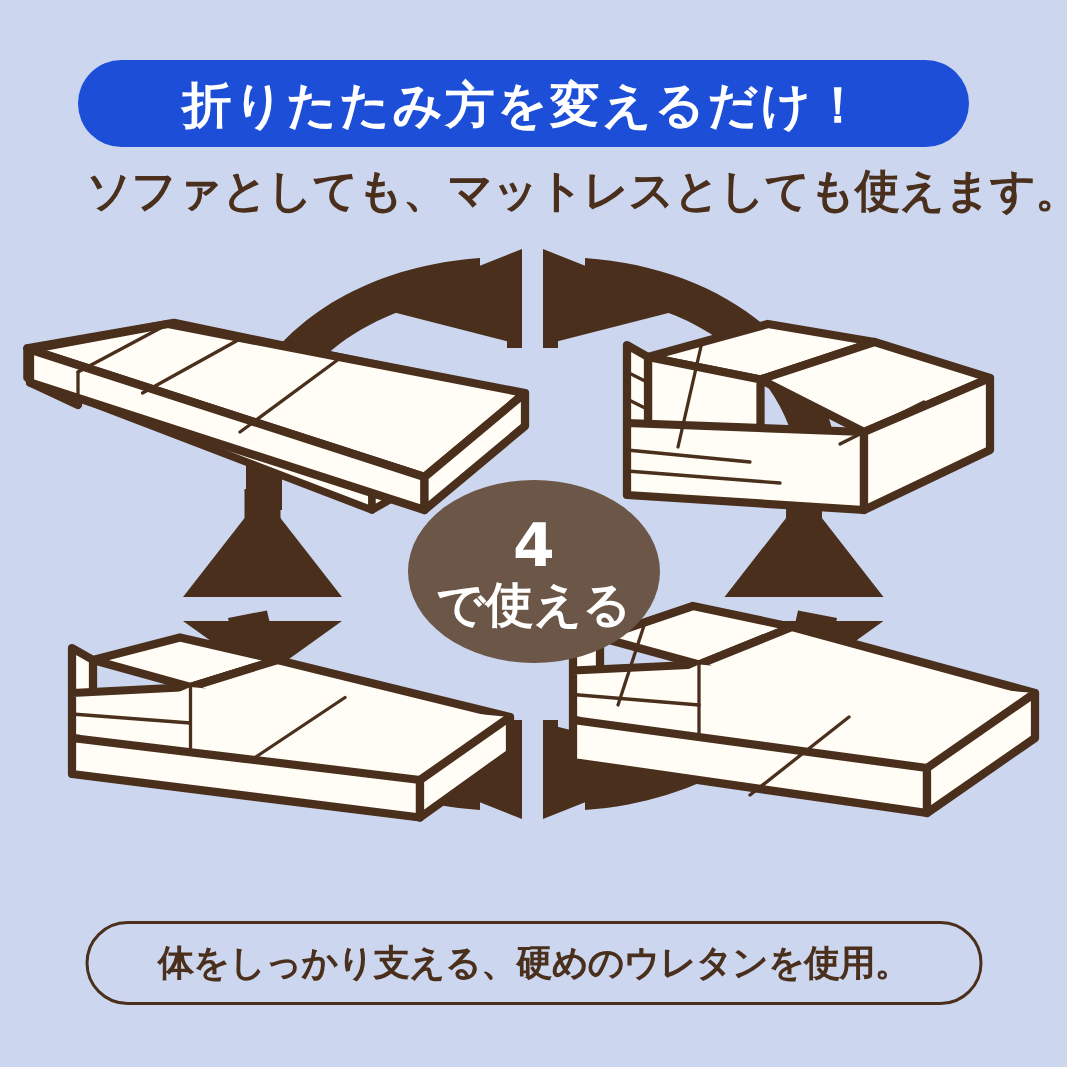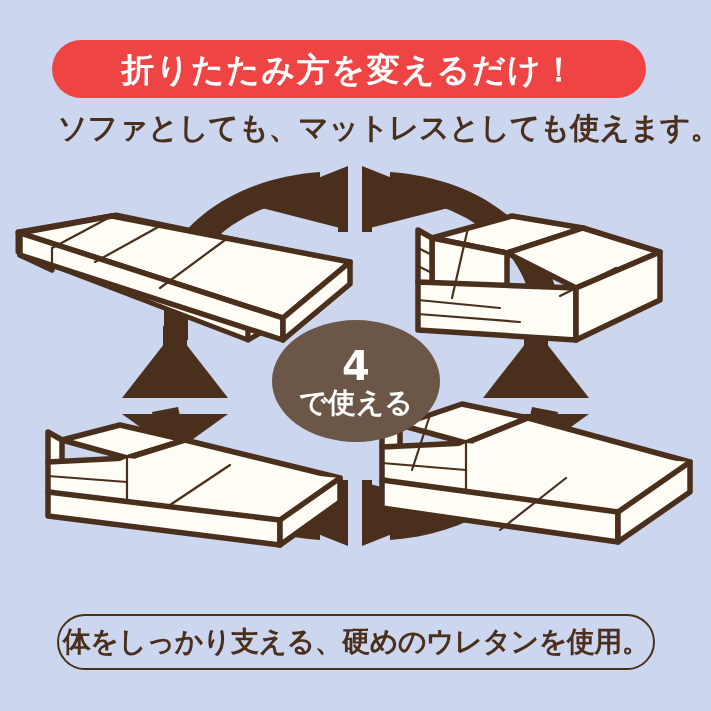--- a/index.html
+++ b/index.html
@@ -22,21 +22,21 @@
     overflow: hidden;
   }
 
   
   .title-pill {
     position: absolute;
     left: 52px;
     top: 40px;
     width: 594px;
     height: 58px;
-    background: #ef4444;
+    background: #1d4ed8;
     border-radius: 29px;
     display: flex;
     align-items: center;
     justify-content: center;
     box-sizing: border-box;
     text-align: right;
   }
   .title-pill-text {
     color: #ffffff;
     font-size: 33px;
@@ -72,21 +72,21 @@
     border: 2.5px solid #4a2f1c;
     border-radius: 28px;
     background: transparent;
     display: flex;
     align-items: center;
     justify-content: center;
     box-sizing: border-box;
   }
   .footer-pill-text {
     color: #4a2f1c;
-    font-size: 28px;
+    font-size: 24px;
     font-weight: bold;
     letter-spacing: -0.5px;
     line-height: 1;
     white-space: nowrap;
   }
 
   
   .center-badge {
     position: absolute;
     left: 272px;
@@ -124,21 +124,21 @@
     display: flex;
     align-items: baseline;
   }
   .badge-num {
     font-size: 40px;
     font-weight: bold;
     line-height: 1;
   }
   .badge-line2 {
     color: #ffffff;
-    font-size: 28px;
+    font-size: 32px;
     font-weight: bold;
     line-height: 1;
     white-space: nowrap;
     margin-top: 2px;
   }
 
   
   #art {
     position: absolute;
     left: 0;

